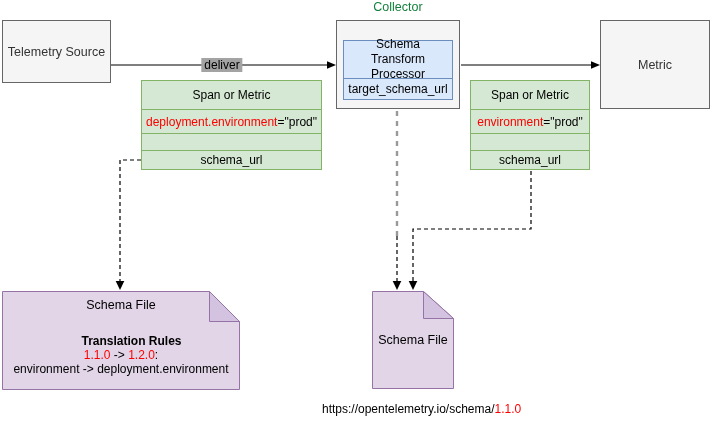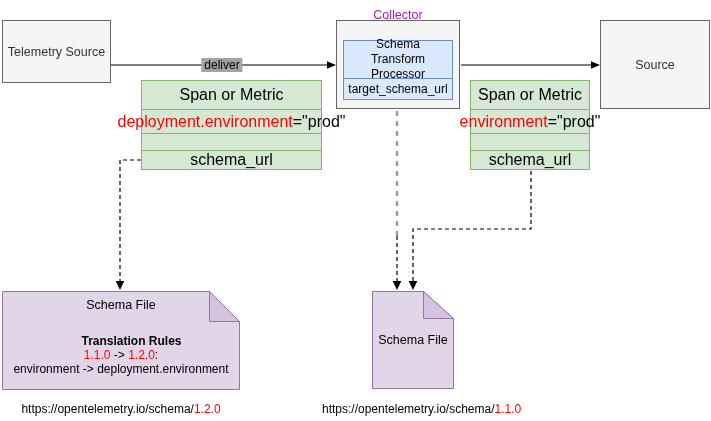--- a/index.html
+++ b/index.html
@@ -11,41 +11,41 @@
   
   .gbox{
     position:absolute;box-sizing:border-box;border:1px solid #666666;background:#f5f5f5;
     display:flex;align-items:center;justify-content:center;
     font-size:12.5px;color:#333333;text-align:center;
   }
   #telemetry{left:2px;top:20px;width:109px;height:63px;}
   #collector-box{left:336px;top:20px;width:124px;height:89px;}
   #backend{left:600px;top:20px;width:110px;height:89px;}
   #collector-label{
-    position:absolute;left:336px;top:8px;width:124px;text-align:center;
-    font-size:12.5px;color:#a21caf;
+    position:absolute;left:336px;top:0;width:124px;text-align:center;
+    font-size:12.5px;color:#15803d;
   }
   
   #processor{
     position:absolute;left:343px;top:40px;width:110px;height:60px;box-sizing:border-box;
     border:1px solid #6c8ebf;background:#dae8fc;font-size:12px;color:#000;
   }
   #processor .ptitle{
     height:37px;display:flex;align-items:center;justify-content:center;
     text-align:center;line-height:1.25;padding:0 16px;box-sizing:border-box;
   }
   #processor .pfield{
     height:21px;border-top:1px solid #6c8ebf;display:flex;align-items:center;justify-content:center;
     box-sizing:border-box;
     text-align:center;
   }
   
   .attr-table{
     position:absolute;box-sizing:border-box;border:1px solid #82b366;background:#d5e8d4;
-    font-size:16px;color:#000;
+    font-size:12px;color:#000;
   }
   #span-left{left:141px;top:80px;width:181px;height:90px;}
   #span-right{left:470px;top:80px;width:120px;height:90px;}
   .attr-header{height:28px;display:flex;align-items:center;justify-content:center;box-sizing:border-box;}
   .attr-row{display:flex;align-items:center;justify-content:center;border-top:1px solid #82b366;box-sizing:border-box;white-space:pre;}
   .row-env{height:24px;}
   .row-empty{height:17px;}
   .row-schema{height:19px;}
   .red{color:#ff0000;}
   
@@ -103,21 +103,21 @@
   </div>
 
   <div id="collector-label">Collector</div>
   <div class="gbox" id="collector-box"></div>
   <div id="processor">
     <div class="ptitle">Schema Transform Processor</div>
     <div class="pfield">target_schema_url</div>
   </div>
 
   <div class="gbox" id="backend">
-    <span>Source</span>
+    <span>Metric</span>
   </div>
 
   <span id="deliver-label">deliver</span>
 
   <div class="attr-table" id="span-left">
     <div class="attr-header">Span or Metric</div>
     <div class="attr-row row-env">
       <span class="red">deployment.environment</span><span>="prod"</span>
     </div>
     <div class="attr-row row-empty"></div>
@@ -145,16 +145,15 @@
   </div>
 
   <div class="note" id="note-mid">
     <svg width="82" height="98">
       <path d="M0.5,0.5 L51.5,0.5 L81.5,27.5 L81.5,97.5 L0.5,97.5 Z" fill="#e1d5e7" stroke="#9673a6" stroke-width="1"></path>
       <path d="M51.5,0.5 L51.5,27.5 L81.5,27.5 Z" fill="#d3c2e0" stroke="#9673a6" stroke-width="1"></path>
     </svg>
     <div class="ntext title">Schema File</div>
   </div>
 
-  <div class="url" id="url-left"><span>https://opentelemetry.io/schema/</span><span class="red">1.2.0</span></div>
   <div class="url" id="url-right"><span>https://opentelemetry.io/schema/</span><span class="red">1.1.0</span></div>
 
 </div>
 
 </body></html>

